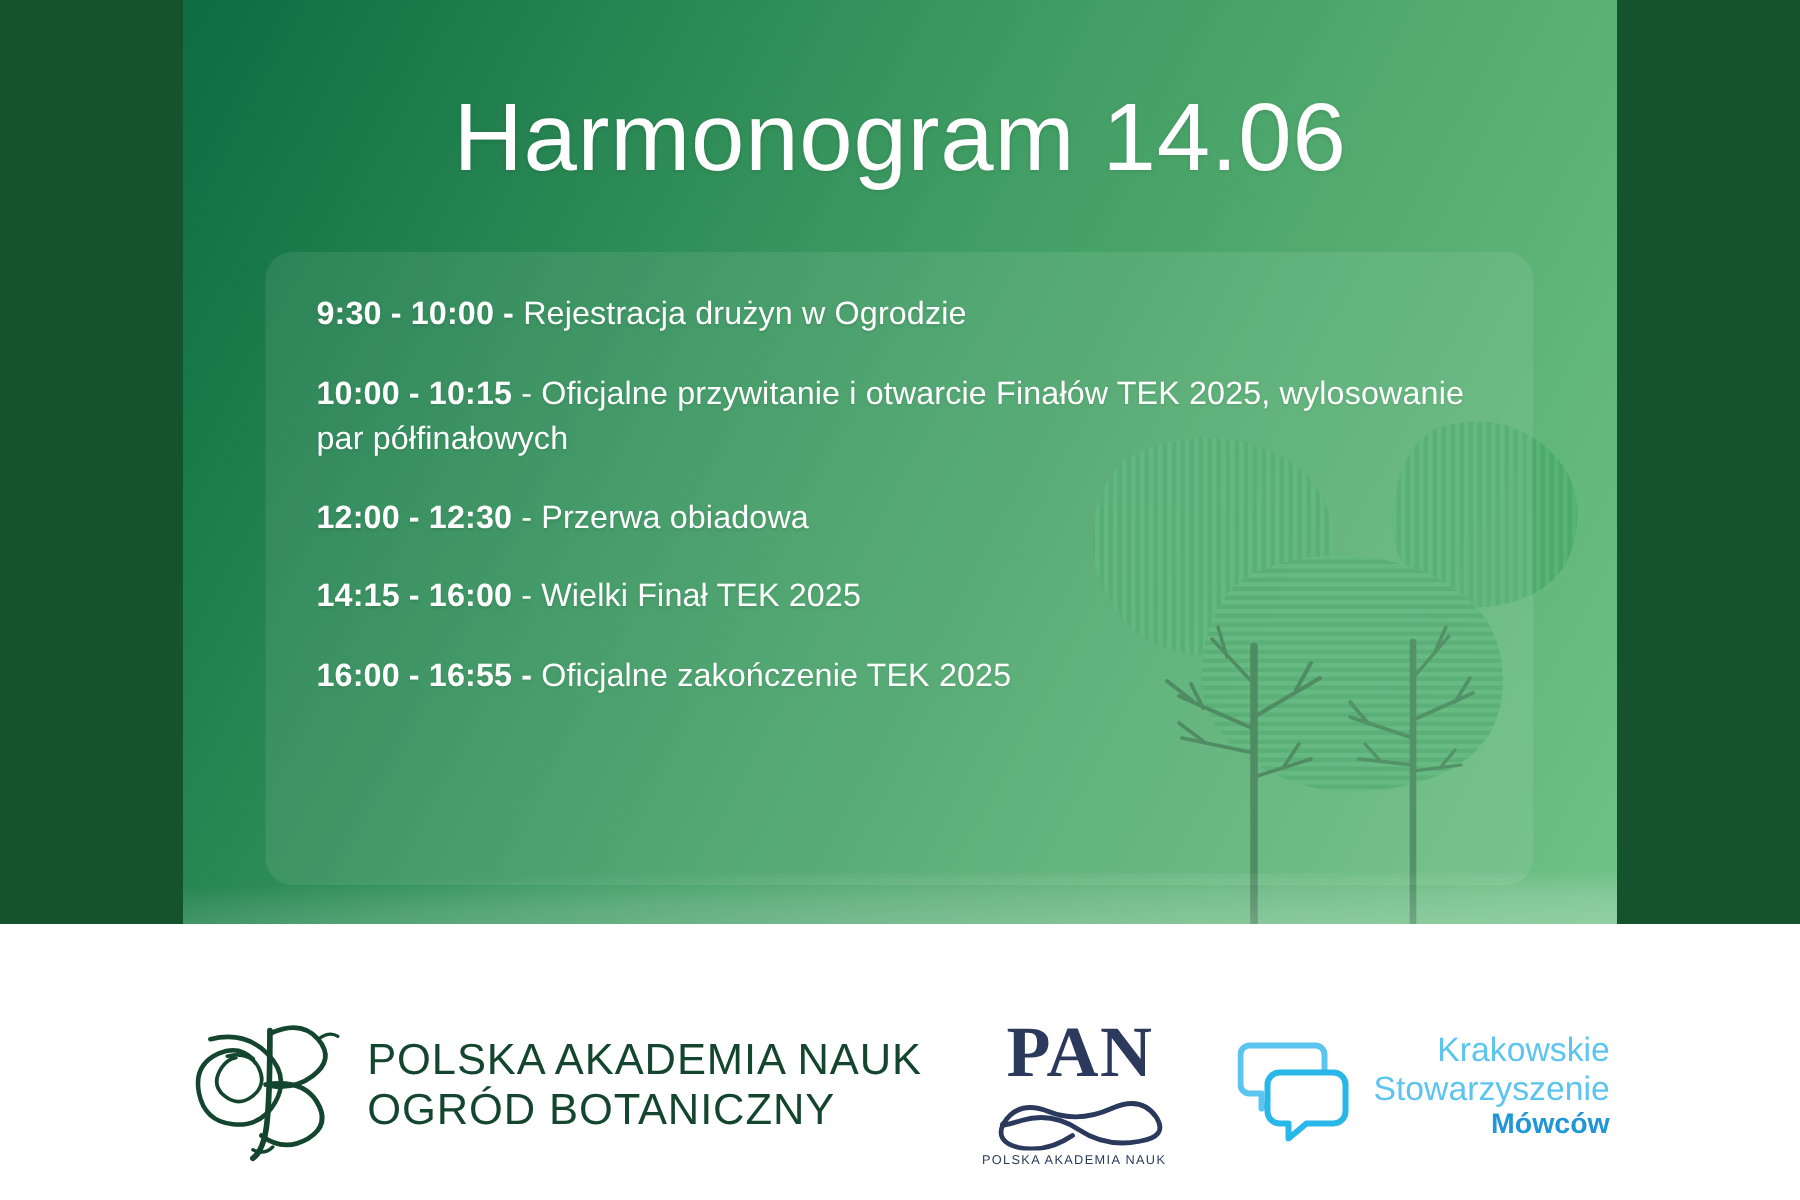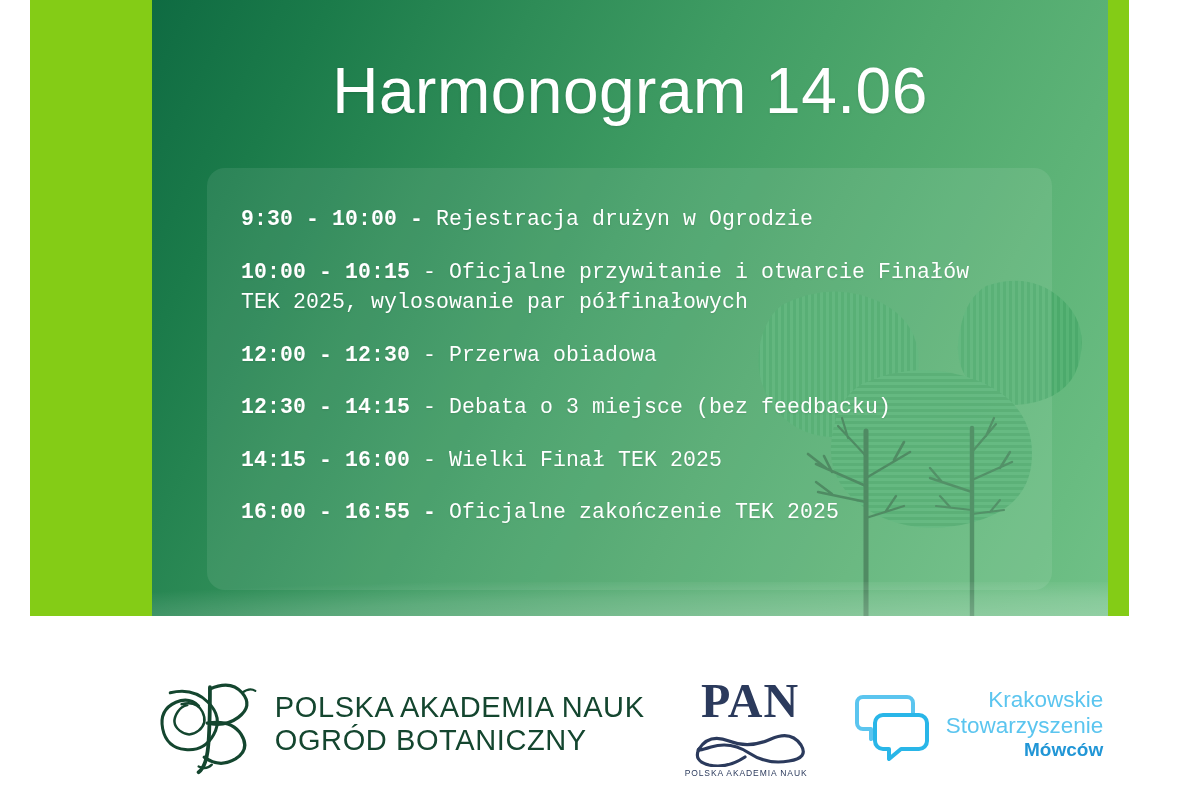--- a/index.html
+++ b/index.html
@@ -4,23 +4,22 @@
 <style>
   * { box-sizing: border-box; margin: 0; padding: 0; }
   html, body {
     width: 1200px; height: 800px;
     background: #ffffff;
     font-family: "Liberation Sans", "DejaVu Sans", sans-serif;
     overflow: hidden;
   }
   #page {
     position: relative;
-    width: 1099px; height: 800px;
-    background: #84cc16;
-    margin-left: 30px;
+    width: 1200px; height: 800px;
+    background: #14532d;
   }
 
   
   #green-panel {
     position: absolute;
     left: 122px; top: 0px;
     width: 956px; height: 616px;
     overflow: hidden;
     background:
       linear-gradient(118deg,
@@ -69,22 +68,21 @@
   }
 
   
   #schedule-card {
     position: absolute;
     left: 55px; top: 168px;
     width: 845px;
     min-height: 422px;
     border-radius: 18px;
     background: rgba(255,255,255,0.085);
-    padding: 36px 34px 26px 34px;
-    font-family: Liberation Mono, monospace;
+    padding: 26px 34px 26px 34px;
   }
   .sched-item {
     color: #ffffff;
     font-size: 21.5px;
     line-height: 1.42;
     margin-bottom: 22px;
     text-shadow: 0 1px 2px rgba(0,0,0,0.10);
     letter-spacing: 0.1px;
   }
   .sched-item:last-child { margin-bottom: 0; }
@@ -219,23 +217,20 @@
       <div class="sched-item">
         <span class="sched-time">9:30 - 10:00</span><span class="sched-sep bold"> - </span><span class="sched-desc">Rejestracja drużyn w Ogrodzie</span>
       </div>
       <div class="sched-item">
         <span class="sched-time">10:00 - 10:15</span><span class="sched-sep"> - </span><span class="sched-desc">Oficjalne przywitanie i otwarcie Finałów TEK 2025, wylosowanie par półfinałowych</span>
       </div>
       <div class="sched-item">
         <span class="sched-time">12:00 - 12:30</span><span class="sched-sep"> - </span><span class="sched-desc">Przerwa obiadowa</span>
       </div>
       <div class="sched-item">
-        <span class="sched-time">12:30 - 14:15</span><span class="sched-sep"> - </span><span class="sched-desc">Debata o 3 miejsce (bez feedbacku)</span>
-      </div>
-      <div class="sched-item">
         <span class="sched-time">14:15 - 16:00</span><span class="sched-sep"> - </span><span class="sched-desc">Wielki Finał TEK 2025</span>
       </div>
       <div class="sched-item">
         <span class="sched-time">16:00 - 16:55</span><span class="sched-sep bold"> - </span><span class="sched-desc">Oficjalne zakończenie TEK 2025</span>
       </div>
     </div>
 
   </div>
 
   <div id="footer">

